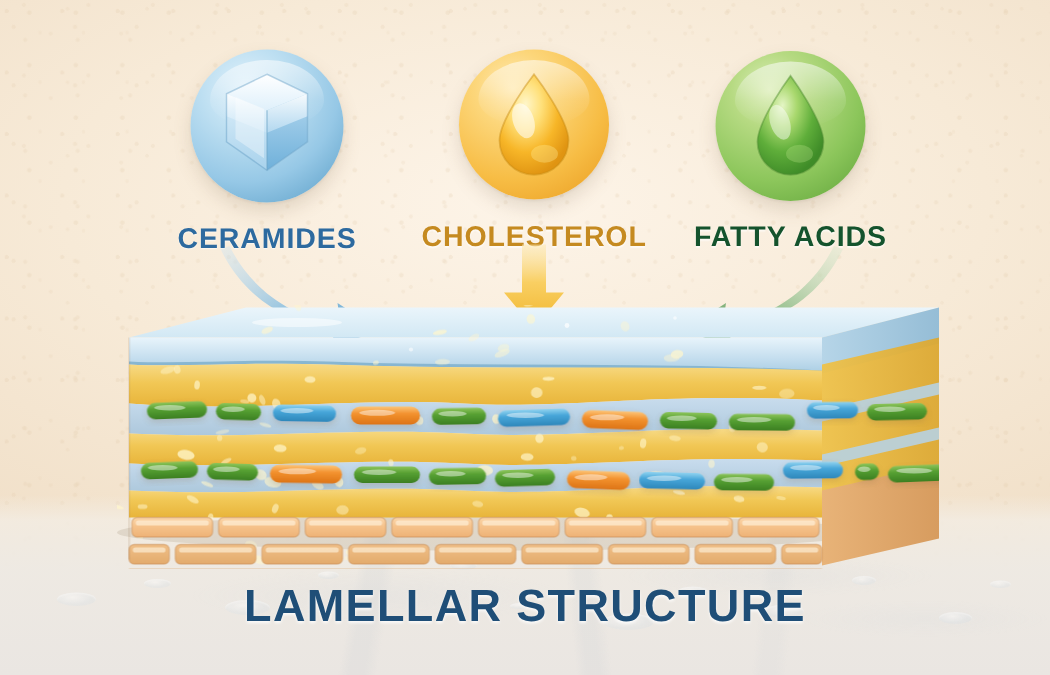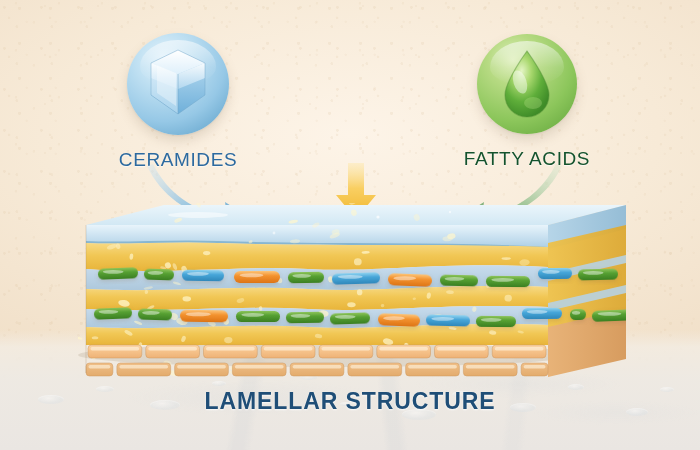--- a/index.html
+++ b/index.html
@@ -68,21 +68,21 @@
     background:linear-gradient(180deg, rgba(255,255,255,.55) 0%, rgba(255,255,255,.12) 60%, rgba(255,255,255,0) 100%);
     pointer-events:none;
   }
   .orb-blue{background:radial-gradient(circle at 36% 26%, #e2f2fb 0%, #bfe0f2 28%, #96c8e6 62%, #6aa9cf 88%, #5a97bd 100%);}
   .orb-gold{background:radial-gradient(circle at 36% 26%, #ffeab4 0%, #fcd67a 26%, #f7bd45 62%, #eda52a 88%, #e09820 100%);}
   .orb-green{background:radial-gradient(circle at 36% 26%, #ddeeb9 0%, #b6da82 26%, #8cc65b 62%, #6cad43 88%, #5f9f3b 100%);}
 
   .ico{position:absolute;left:50%;top:50%;transform:translate(-50%,-50%);}
 
   .lbl{
-    font-weight:normal;letter-spacing:.6px;
+    font-weight:bold;letter-spacing:.6px;
     text-shadow:0 1px 1px rgba(255,255,255,.65);
     white-space:nowrap;
   }
 
   
   .arrow{position:absolute;}
 
   
   #block{position:absolute;}
 
@@ -147,20 +147,41 @@
           <path d="M4 15 L31 26 L58 15 L58 30 L31 41 L4 30 Z" fill="url(#hexMid)"></path>
           <path d="M31 26 L31 66" stroke="rgba(110,165,200,.55)" stroke-width="1" fill="none"></path>
           <path d="M31 2 L58 15 L58 47 L31 66 L4 47 L4 15 Z" fill="none" stroke="rgba(110,165,200,.45)" stroke-width="1"></path>
           <path d="M10 17 L29 25 L29 58 L10 45 Z" fill="rgba(255,255,255,.35)"></path>
         </svg>
       </div>
     </div>
     <div class="lbl" style="margin-top:14px;font-size:19px;color:#2d6a9f;">CERAMIDES</div>
   </div>
 
+  <div class="badge" id="badge-cholesterol" style="left:281px;top:33px;width:150px;">
+    <div class="orb-wrap" style="width:100px;height:100px;">
+      <div class="orb orb-gold" style="width:100px;height:100px;"></div>
+      <div class="ico" style="margin-top:2px;">
+        <svg width="58" height="72" viewBox="0 0 58 72">
+          <defs>
+            <radialGradient id="dropGold" cx="38%" cy="30%" r="72%">
+              <stop offset="0" stop-color="#fff6c9"></stop>
+              <stop offset="32%" stop-color="#ffe07a"></stop>
+              <stop offset="66%" stop-color="#f7b628"></stop>
+              <stop offset="100%" stop-color="#e09412"></stop>
+            </radialGradient>
+          </defs>
+          <path d="M29 3 C29 3 6 33 6 47 A23 23 0 0 0 52 47 C52 33 29 3 29 3 Z" fill="url(#dropGold)" stroke="rgba(200,140,20,.45)" stroke-width="1.2"></path>
+          <ellipse cx="22" cy="34" rx="7" ry="12" fill="rgba(255,255,255,.55)" transform="rotate(-18 22 34)"></ellipse>
+          <ellipse cx="36" cy="56" rx="9" ry="6" fill="rgba(255,235,150,.35)"></ellipse>
+        </svg>
+      </div>
+    </div>
+    <div class="lbl" style="margin-top:15px;font-size:19px;color:#c58a20;">CHOLESTEROL</div>
+  </div>
 
   <div class="badge" id="badge-fatty" style="left:452px;top:34px;width:150px;">
     <div class="orb-wrap" style="width:100px;height:100px;">
       <div class="orb orb-green" style="width:100px;height:100px;"></div>
       <div class="ico" style="margin-top:2px;">
         <svg width="56" height="72" viewBox="0 0 56 72">
           <defs>
             <radialGradient id="dropGreen" cx="38%" cy="30%" r="72%">
               <stop offset="0" stop-color="#e4f5c4"></stop>
               <stop offset="30%" stop-color="#a9d86e"></stop>
@@ -511,15 +532,15 @@
           <rect x="387.875" y="162" width="48.75" height="3.4" rx="1.7" fill="rgba(255,245,225,.6)"></rect>
           <rect x="443.125" y="160" width="26.875" height="13" rx="3.5" fill="url(#brickBase)" stroke="rgba(205,150,95,.55)" stroke-width="0.9"></rect>
           <rect x="445.625" y="162" width="21.875" height="3.4" rx="1.7" fill="rgba(255,245,225,.6)"></rect>
           <rect x="8" y="176" width="462" height="3" fill="rgba(215,160,105,.55)"></rect>
         </g>
 
       <path d="M8 22 L8 170" stroke="rgba(160,130,90,.18)" stroke-width="1.5" fill="none"></path>
     </svg>
   </div>
 
-  <div id="title" style="top:388px;font-size:23px;color:#1f4e77;">LAMELLAR STRUCTURE</div>
+  <div id="title" style="top:388px;font-size:30px;color:#1f4e77;">LAMELLAR STRUCTURE</div>
 
 </div>
 
 </body></html>

